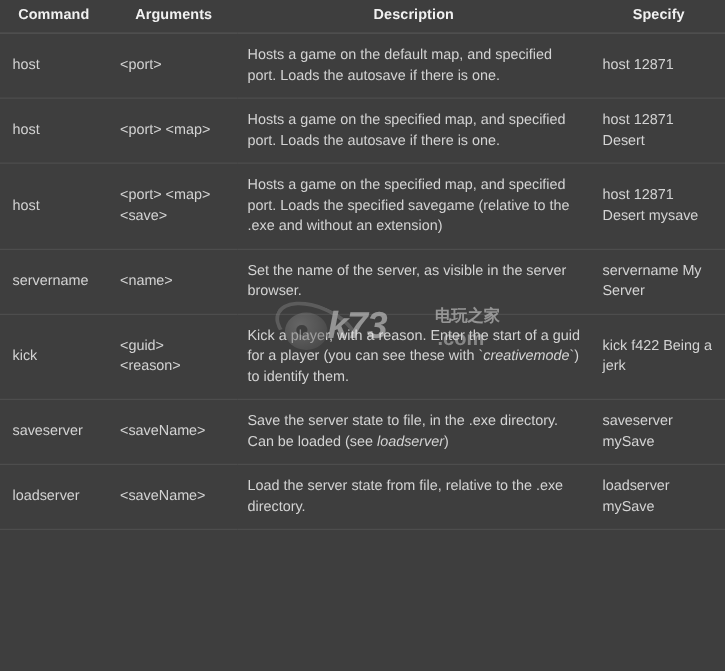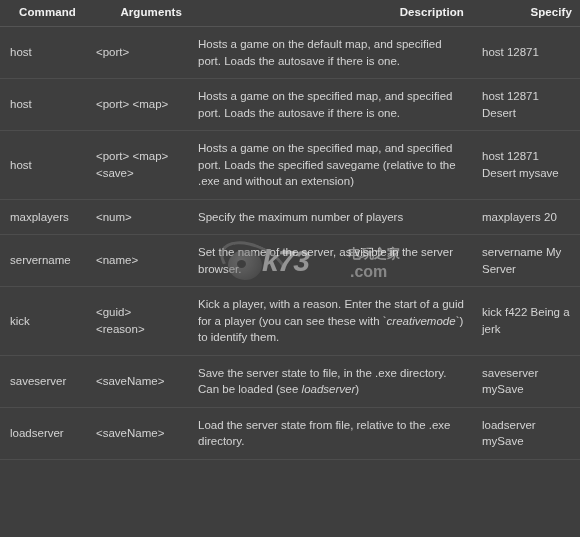--- a/index.html
+++ b/index.html
@@ -24,21 +24,21 @@
     position: relative;
     z-index: 1;
   }
 
   #cmd-table col.c-command   { width: 84px; }
   #cmd-table col.c-arguments { width: 106px; }
   #cmd-table col.c-description { width: 282px; }
   #cmd-table col.c-example   { width: 108px; }
 
   #cmd-table thead th {
-    text-align: right;
+    text-align: center;
     font-size: 11.5px;
     font-weight: bold;
     color: #f1f1f1;
     padding: 6px 8px 8px 10px;
     border-bottom: 1px solid #545454;
     vertical-align: bottom;
     letter-spacing: 0.1px;
   }
   #cmd-table thead th.th-arguments { padding-left: 12px; }
   #cmd-table thead th.th-description { padding-left: 8px; }
@@ -166,26 +166,20 @@
         <td class="td-description">Hosts a game on the specified map, and specified port. Loads the autosave if there is one.</td>
         <td class="td-example">host 12871 Desert</td>
       </tr>
       <tr>
         <td class="td-command">host</td>
         <td class="td-arguments">&lt;port&gt; &lt;map&gt; &lt;save&gt;</td>
         <td class="td-description">Hosts a game on the specified map, and specified port. Loads the specified savegame (relative to the .exe and without an extension)</td>
         <td class="td-example">host 12871 Desert mysave</td>
       </tr>
       <tr>
-        <td class="td-command">maxplayers</td>
-        <td class="td-arguments">&lt;num&gt;</td>
-        <td class="td-description">Specify the maximum number of players</td>
-        <td class="td-example">maxplayers 20</td>
-      </tr>
-      <tr>
         <td class="td-command">servername</td>
         <td class="td-arguments">&lt;name&gt;</td>
         <td class="td-description">Set the name of the server, as visible in the server browser.</td>
         <td class="td-example">servername My Server</td>
       </tr>
       <tr>
         <td class="td-command">kick</td>
         <td class="td-arguments">&lt;guid&gt; &lt;reason&gt;</td>
         <td class="td-description"><span>Kick a player, with a reason. Enter the start of a guid for a player (you can see these with `</span><span class="em">creativemode</span><span>`) to identify them.</span></td>
         <td class="td-example">kick f422 Being a jerk</td>

